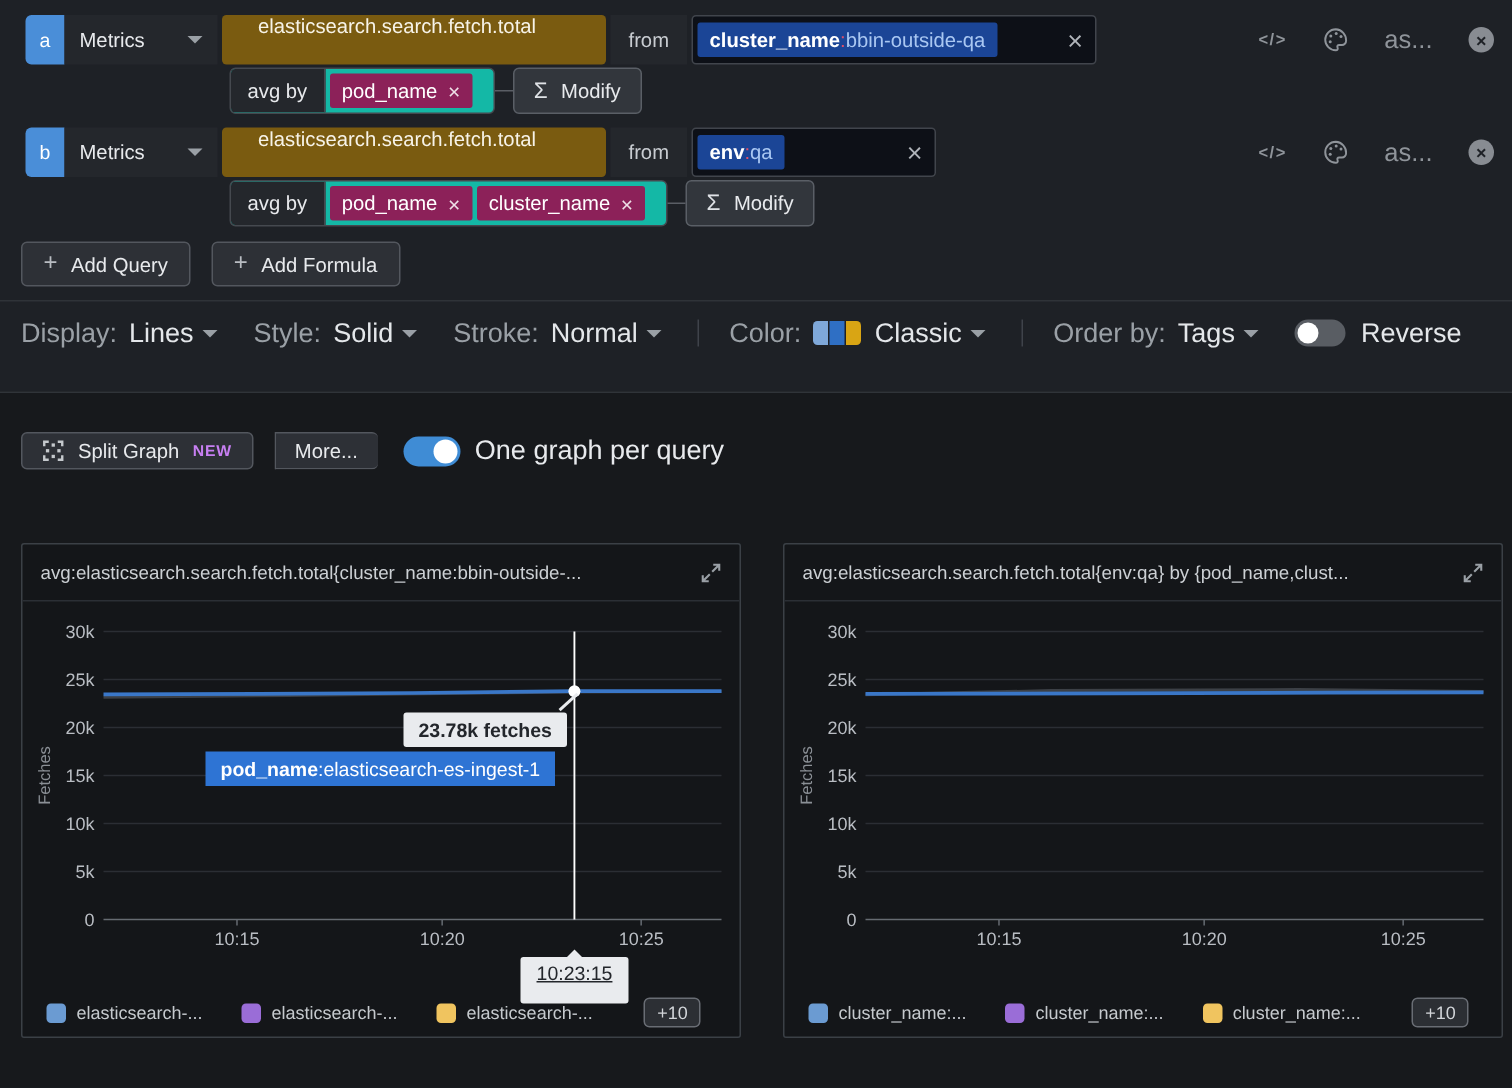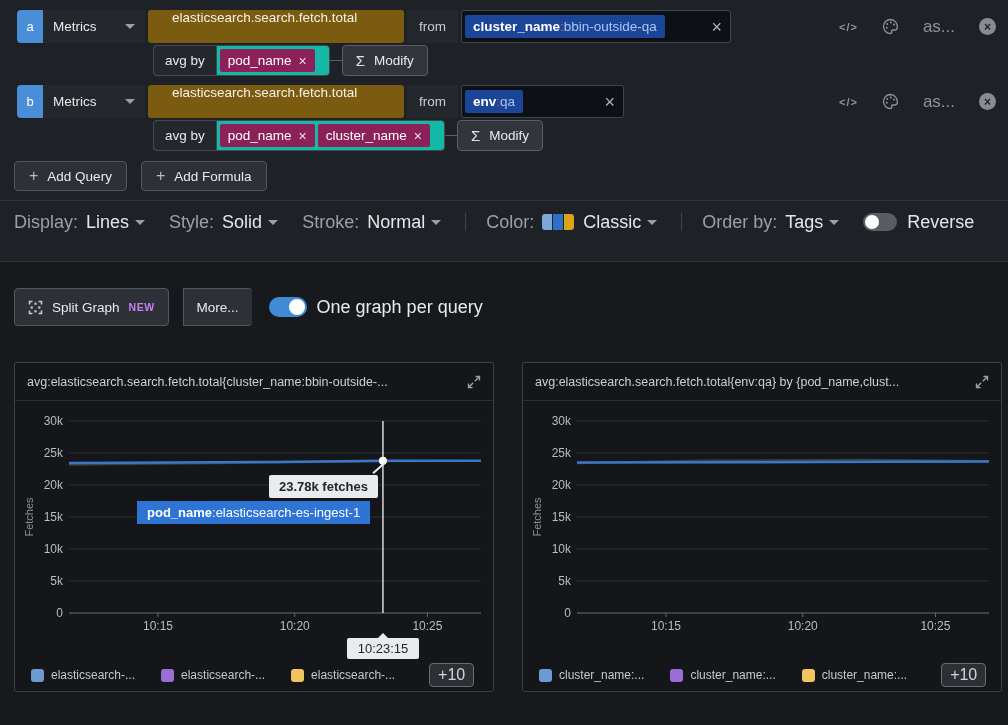--- a/index.html
+++ b/index.html
@@ -120,21 +120,21 @@
     top:2px; left:2px;
   }
   .toggle.on { background:#3f8cd5; width:38px; height:20px; border-radius:10px; }
   .toggle.on .knob { width:16px; height:16px; left:auto; right:2px; top:2px; }
 
   
   .lower { top:261px; left:0; width:1008px; height:464px; background:#17191c; border-top:1px solid #303439; }
 
   .toolrow { position:absolute; top:26px; left:14px; display:flex; align-items:center; }
   .tbtn {
-    height:38px; background:#2d3036; border:1px solid #53575e; border-radius:4px;
+    height:25px; background:#2d3036; border:1px solid #53575e; border-radius:4px;
     display:flex; align-items:center; gap:9px; padding:0 13px; font-size:13.5px;
     color:#e8eaed; cursor:pointer; white-space:nowrap;
   }
   .newbadge { font-size:10.5px; font-weight:bold; color:#c77ff2; letter-spacing:.5px; }
   .btngroup { display:flex; margin-left:14px; }
   .btngroup .tbtn { border-radius:0; }
   .btngroup .tbtn:first-child { border-radius:4px 0 0 4px; border-right:none; }
   .btngroup .tbtn:last-child  { border-radius:0 4px 4px 0; }
   .toolrow .toggle { margin-left:17px; }
   .onegraph-lbl { font-size:18px; }
@@ -163,35 +163,36 @@
     z-index:3;
   }
   .tt-tail { position:absolute; left:356px; top:66px; width:16px; height:2px; background:#e9ebee;
     transform:rotate(-42deg); z-index:2; }
   .tt-tag {
     position:absolute; left:122px; top:100px; background:#2e74d4; color:#fff;
     font-size:13px; padding:4px 10px; white-space:nowrap; z-index:3;
   }
   .tt-tag .k { font-weight:bold; }
   .time-chip {
-    position:absolute; left:332px; top:237px; width:72px; height:21px; line-height:21px;
+    position:absolute; left:332px; top:237px; width:72px; height:31px; line-height:21px;
     background:#e9ebee; color:#23262b; font-size:13px; text-align:center; border-radius:2px;
     z-index:3;
+    text-decoration:underline;
   }
   .time-chip::before {
     content:""; position:absolute; top:-5px; left:31px;
     border-left:5px solid transparent; border-right:5px solid transparent;
     border-bottom:5px solid #e9ebee;
   }
   .legend { height:34px; display:flex; align-items:center; padding:0 16px; gap:26px; font-size:12px; color:#c5c9cd; }
   .litem { display:flex; align-items:center; gap:7px; cursor:pointer; white-space:nowrap; }
   .lsw { width:13px; height:13px; border-radius:3px; flex:none; }
   .lmore {
     margin-left:8px; padding:2px 8px; border:1px solid #696d74; border-radius:4px;
-    background:#2c2f34; color:#d2d5d9; font-size:16px; cursor:pointer;
+    background:#2c2f34; color:#d2d5d9; font-size:12px; cursor:pointer;
   }
 </style>
 </head>
 <body>
 
 <div class="abs qrow qrow-a">
   <div class="qbadge">a</div>
   <div class="qselect">
     <span class="lbl">Metrics</span>
     <span class="caret"></span>

